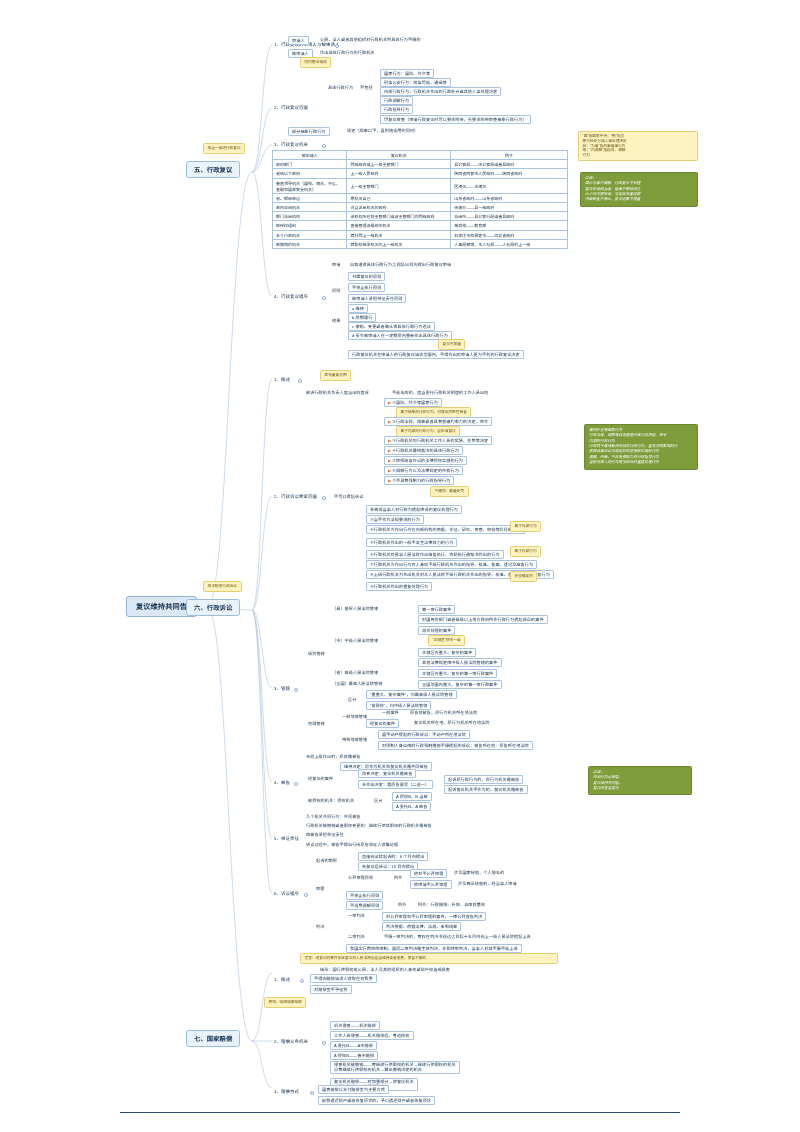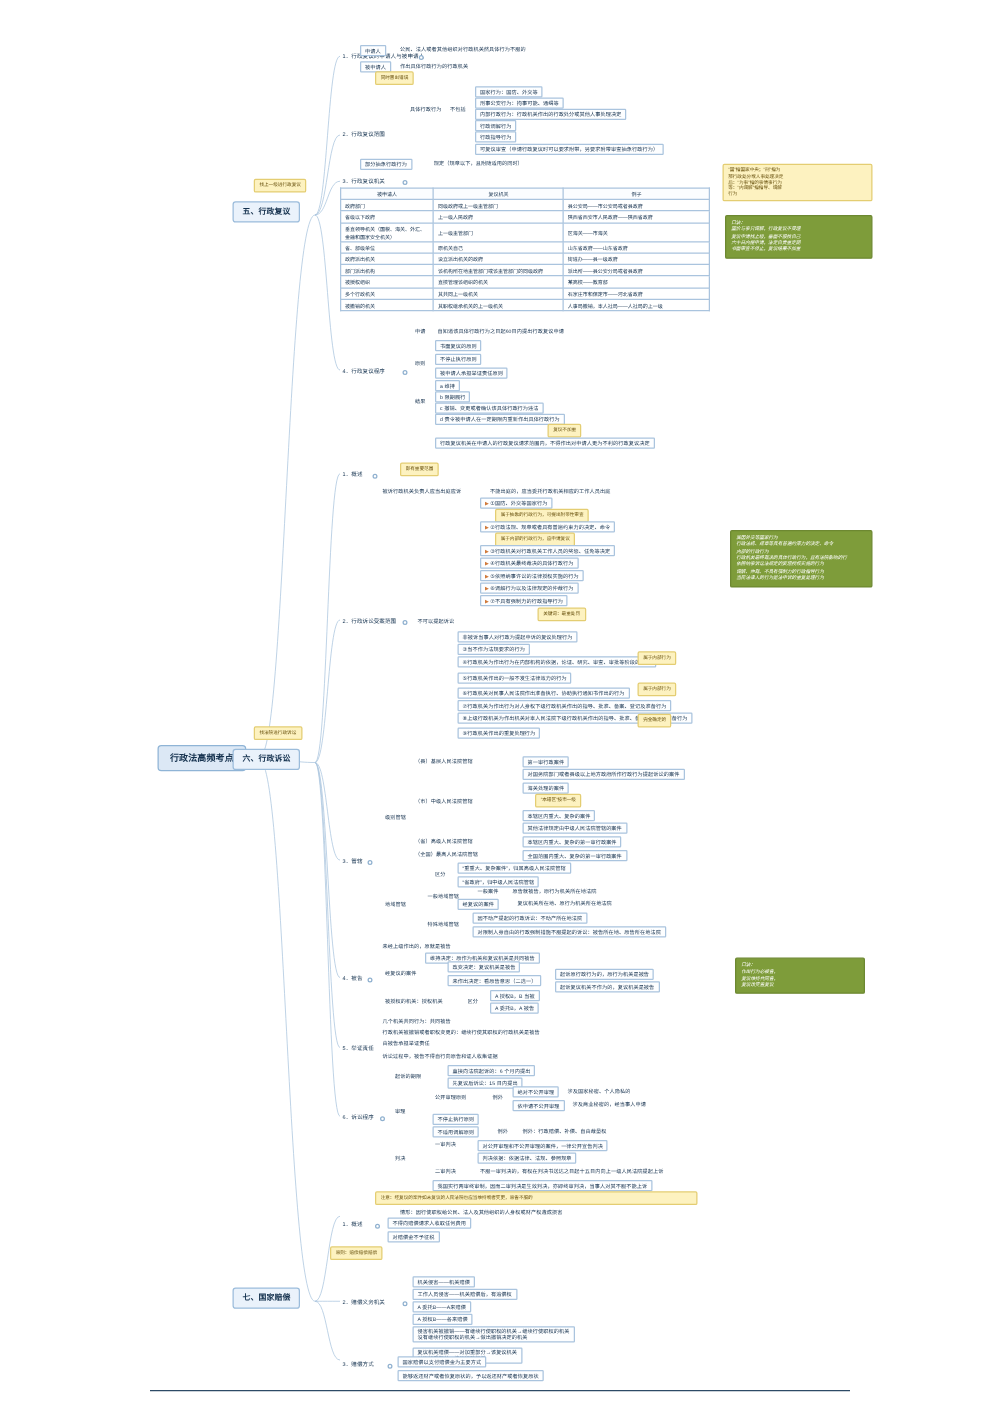--- a/index.html
+++ b/index.html
@@ -97,21 +97,21 @@
     <path d="M252,610 C262,610 262,782 272,782"></path>
     <path d="M252,610 C262,610 262,838 272,838"></path>
     <path d="M252,610 C262,610 262,893 272,893"></path>
 
     <path d="M252,1041 C262,1041 262,973 272,973"></path>
     <path d="M252,1041 C262,1041 262,1041 272,1041"></path>
     <path d="M252,1041 C262,1041 262,1088 272,1088"></path>
   </g>
 </svg>
 
-<div class="node root" style="left:126px;top:596px;">行政法高频考点</div>
+<div class="node root" style="left:126px;top:596px;">复议维持共同告</div>
 
 <div class="node branch" style="left:186px;top:161px;">五、行政复议</div>
 <div class="note-y" style="left:203px;top:143px;">找上一级进行政复议</div>
 
 <div class="node branch" style="left:186px;top:599px;">六、行政诉讼</div>
 <div class="note-y" style="left:203px;top:581px;">找法院进行政诉讼</div>
 
 <div class="node branch" style="left:186px;top:1030px;">七、国家赔偿</div>
 
 <div class="node topic" style="left:272px;top:41px;">1．行政复议的申请人与被申请人</div>

